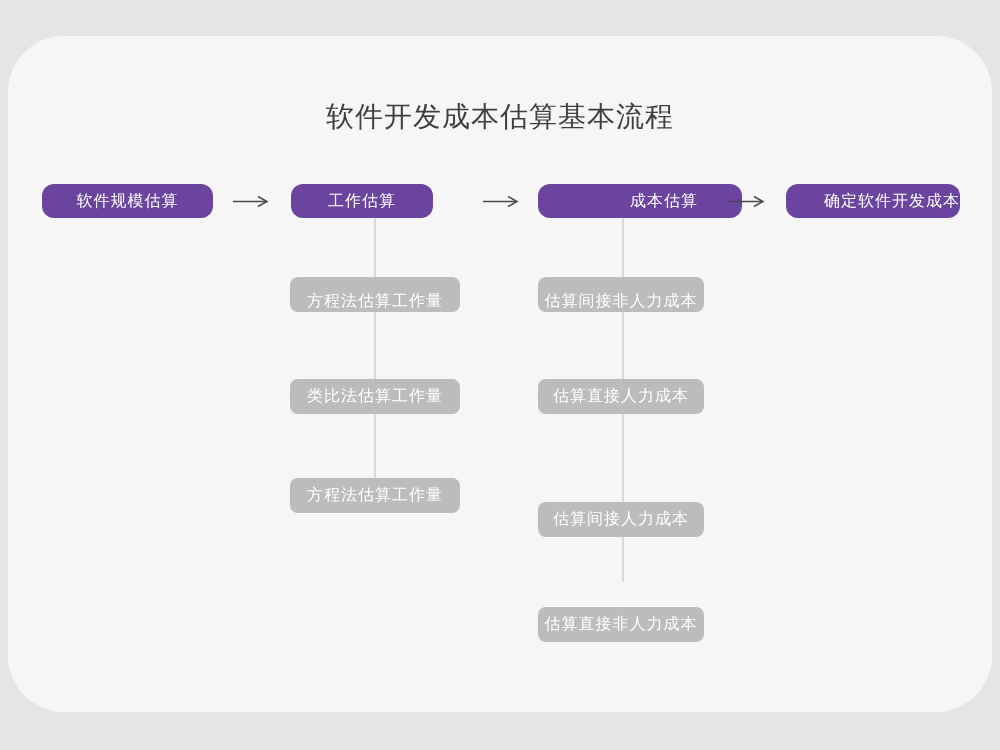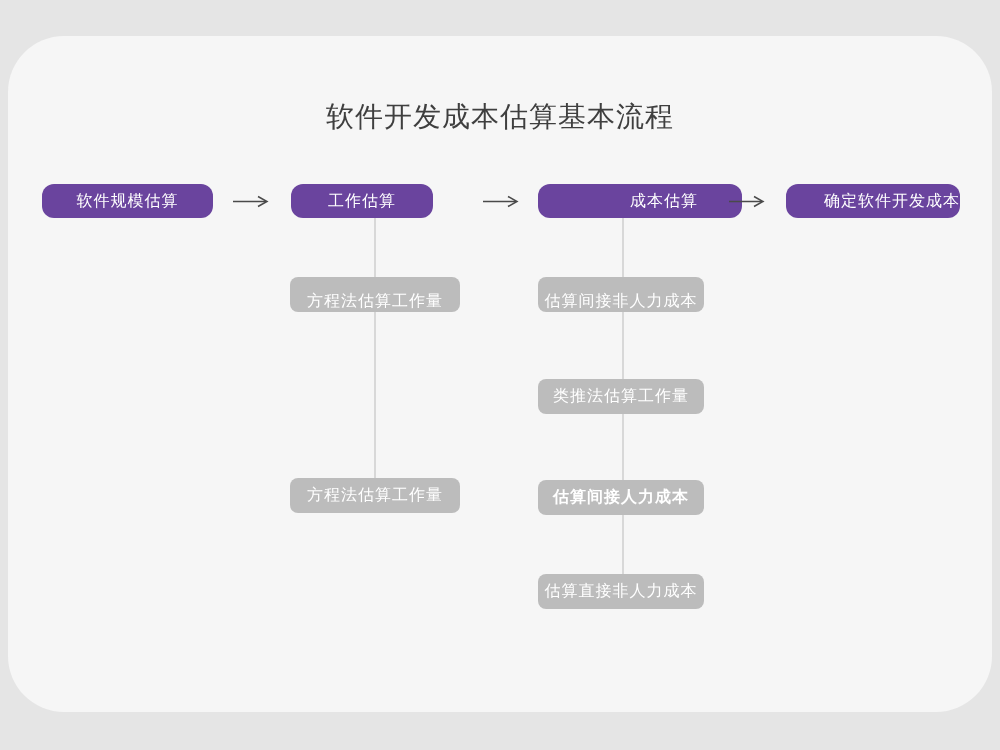--- a/index.html
+++ b/index.html
@@ -49,22 +49,22 @@
     position:absolute;height:35px;background:var(--gray-box);
     border-radius:8px;color:#fff;font-size:16px;
     display:flex;align-items:center;justify-content:center;
     letter-spacing:1px;z-index:2;
   }
   .col-work{left:290px;width:170px;}
   .col-cost{left:538px;width:166px;}
   .r1{top:277px;align-items:flex-end;}
   .r2{top:379px;}
   .r3w{top:478px;}
-  .r3c{top:480px;font-weight:bold;}
-  .r4{top:574px;}
+  .r3c{top:502px;}
+  .r4{top:607px;}
 </style>
 </head>
 <body>
 
 <div class="canvas">
   <div class="card"></div>
 
   <div class="title">软件开发成本估算基本流程</div>
 
   <div class="connector c-left"></div>
@@ -97,29 +97,32 @@
     <path d="M26 1.5 L35 6.5 L26 11.5" fill="none" stroke="#4A4A4A" stroke-width="1.5"></path>
   </svg>
 
   <div class="stage s4">
     <span>确定软件开发成本</span>
   </div>
 
   <div class="sub col-work r1">
     <span>方程法估算工作量</span>
   </div>
+  <div class="sub col-work r2">
+    <span>类比法估算工作量</span>
+  </div>
   <div class="sub col-work r3w">
     <span>方程法估算工作量</span>
   </div>
 
   <div class="sub col-cost r1">
     <span>估算间接非人力成本</span>
   </div>
   <div class="sub col-cost r2">
-    <span>类推法估算工作量</span>
+    <span>估算直接人力成本</span>
   </div>
   <div class="sub col-cost r3c">
     <span>估算间接人力成本</span>
   </div>
   <div class="sub col-cost r4">
     <span>估算直接非人力成本</span>
   </div>
 </div>
 
 </body></html>

